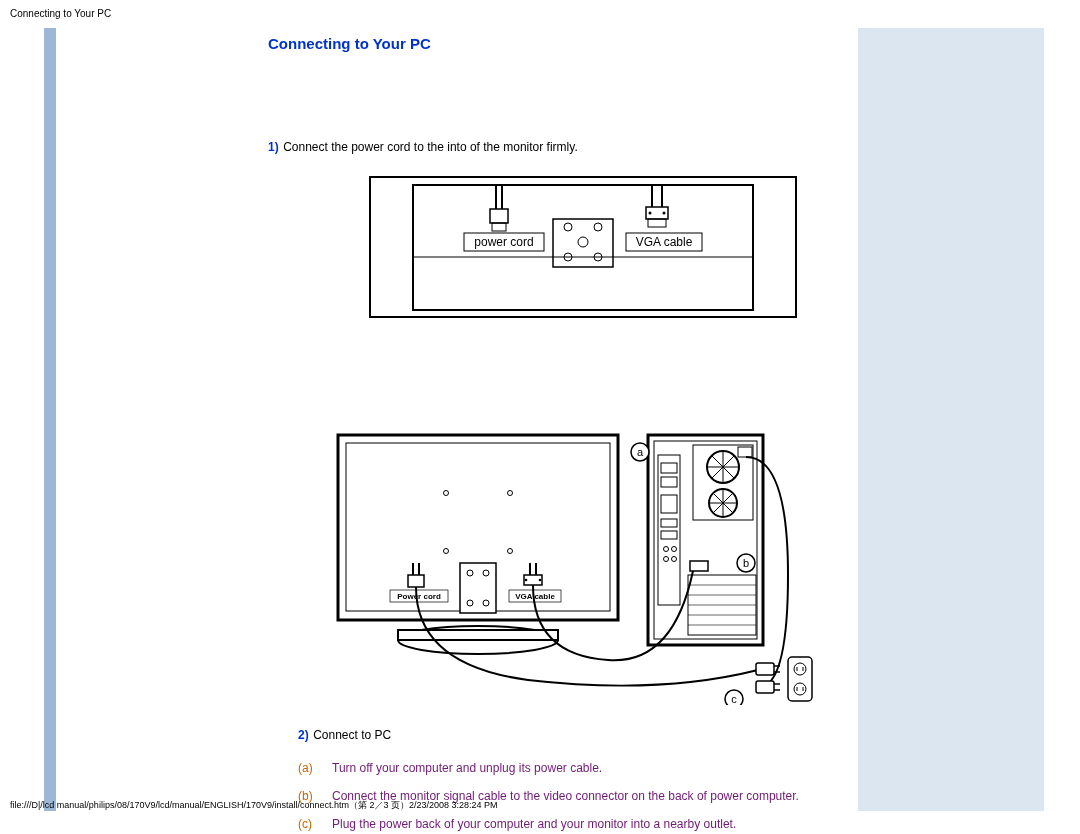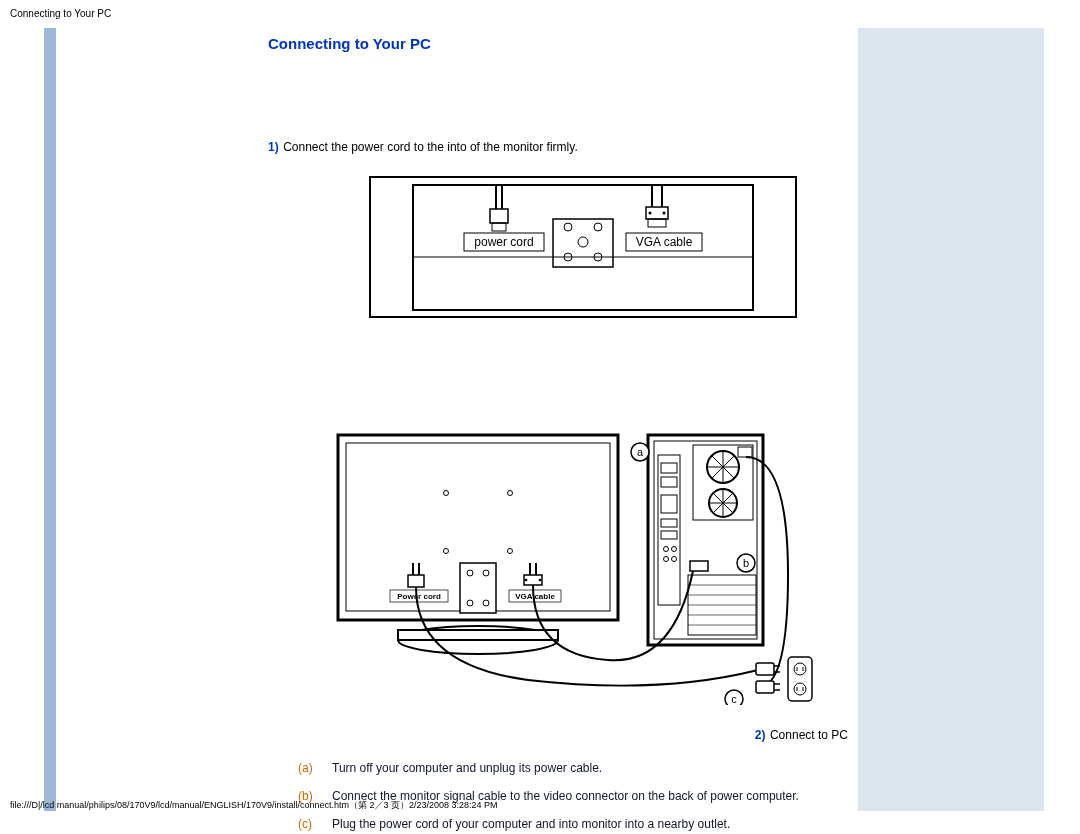--- a/index.html
+++ b/index.html
@@ -67,39 +67,38 @@
   }
   .diagram svg {
     display: block;
   }
   .spacer {
     height: 85px;
   }
   .step2 {
     margin-top: 20px;
     margin-left: 30px;
-    text-align: right;
   }
   .sub-list {
     margin-top: 18px;
     margin-left: 30px;
   }
   .sub-row {
     display: flex;
     margin-bottom: 14px;
   }
   .sub-letter {
     color: #cc6600;
     font-size: 12px;
     width: 34px;
     flex-shrink: 0;
   }
   .sub-text {
     font-size: 12px;
-    color: #0f172a;
+    color: #701a75;
   }
   .footer {
     position: absolute;
     bottom: 22px;
     left: 10px;
     font-size: 9px;
     color: #000;
   }
 </style>
 </head>
@@ -265,18 +264,18 @@
     <div class="sub-row">
       <div class="sub-letter">(a)</div>
       <div class="sub-text">Turn off your computer and unplug its power cable.</div>
     </div>
     <div class="sub-row">
       <div class="sub-letter">(b)</div>
       <div class="sub-text">Connect the monitor signal cable to the video connector on the back of power computer.</div>
     </div>
     <div class="sub-row">
       <div class="sub-letter">(c)</div>
-      <div class="sub-text">Plug the power cord of your computer and into monitor into a nearby outlet.</div>
+      <div class="sub-text">Plug the power back of your computer and your monitor into a nearby outlet.</div>
     </div>
   </div>
 </div>
 
 <div class="footer">file:///D|/lcd manual/philips/08/170V9/lcd/manual/ENGLISH/170V9/install/connect.htm（第 2／3 页）2/23/2008 3:28:24 PM</div>
 
 </body></html>

